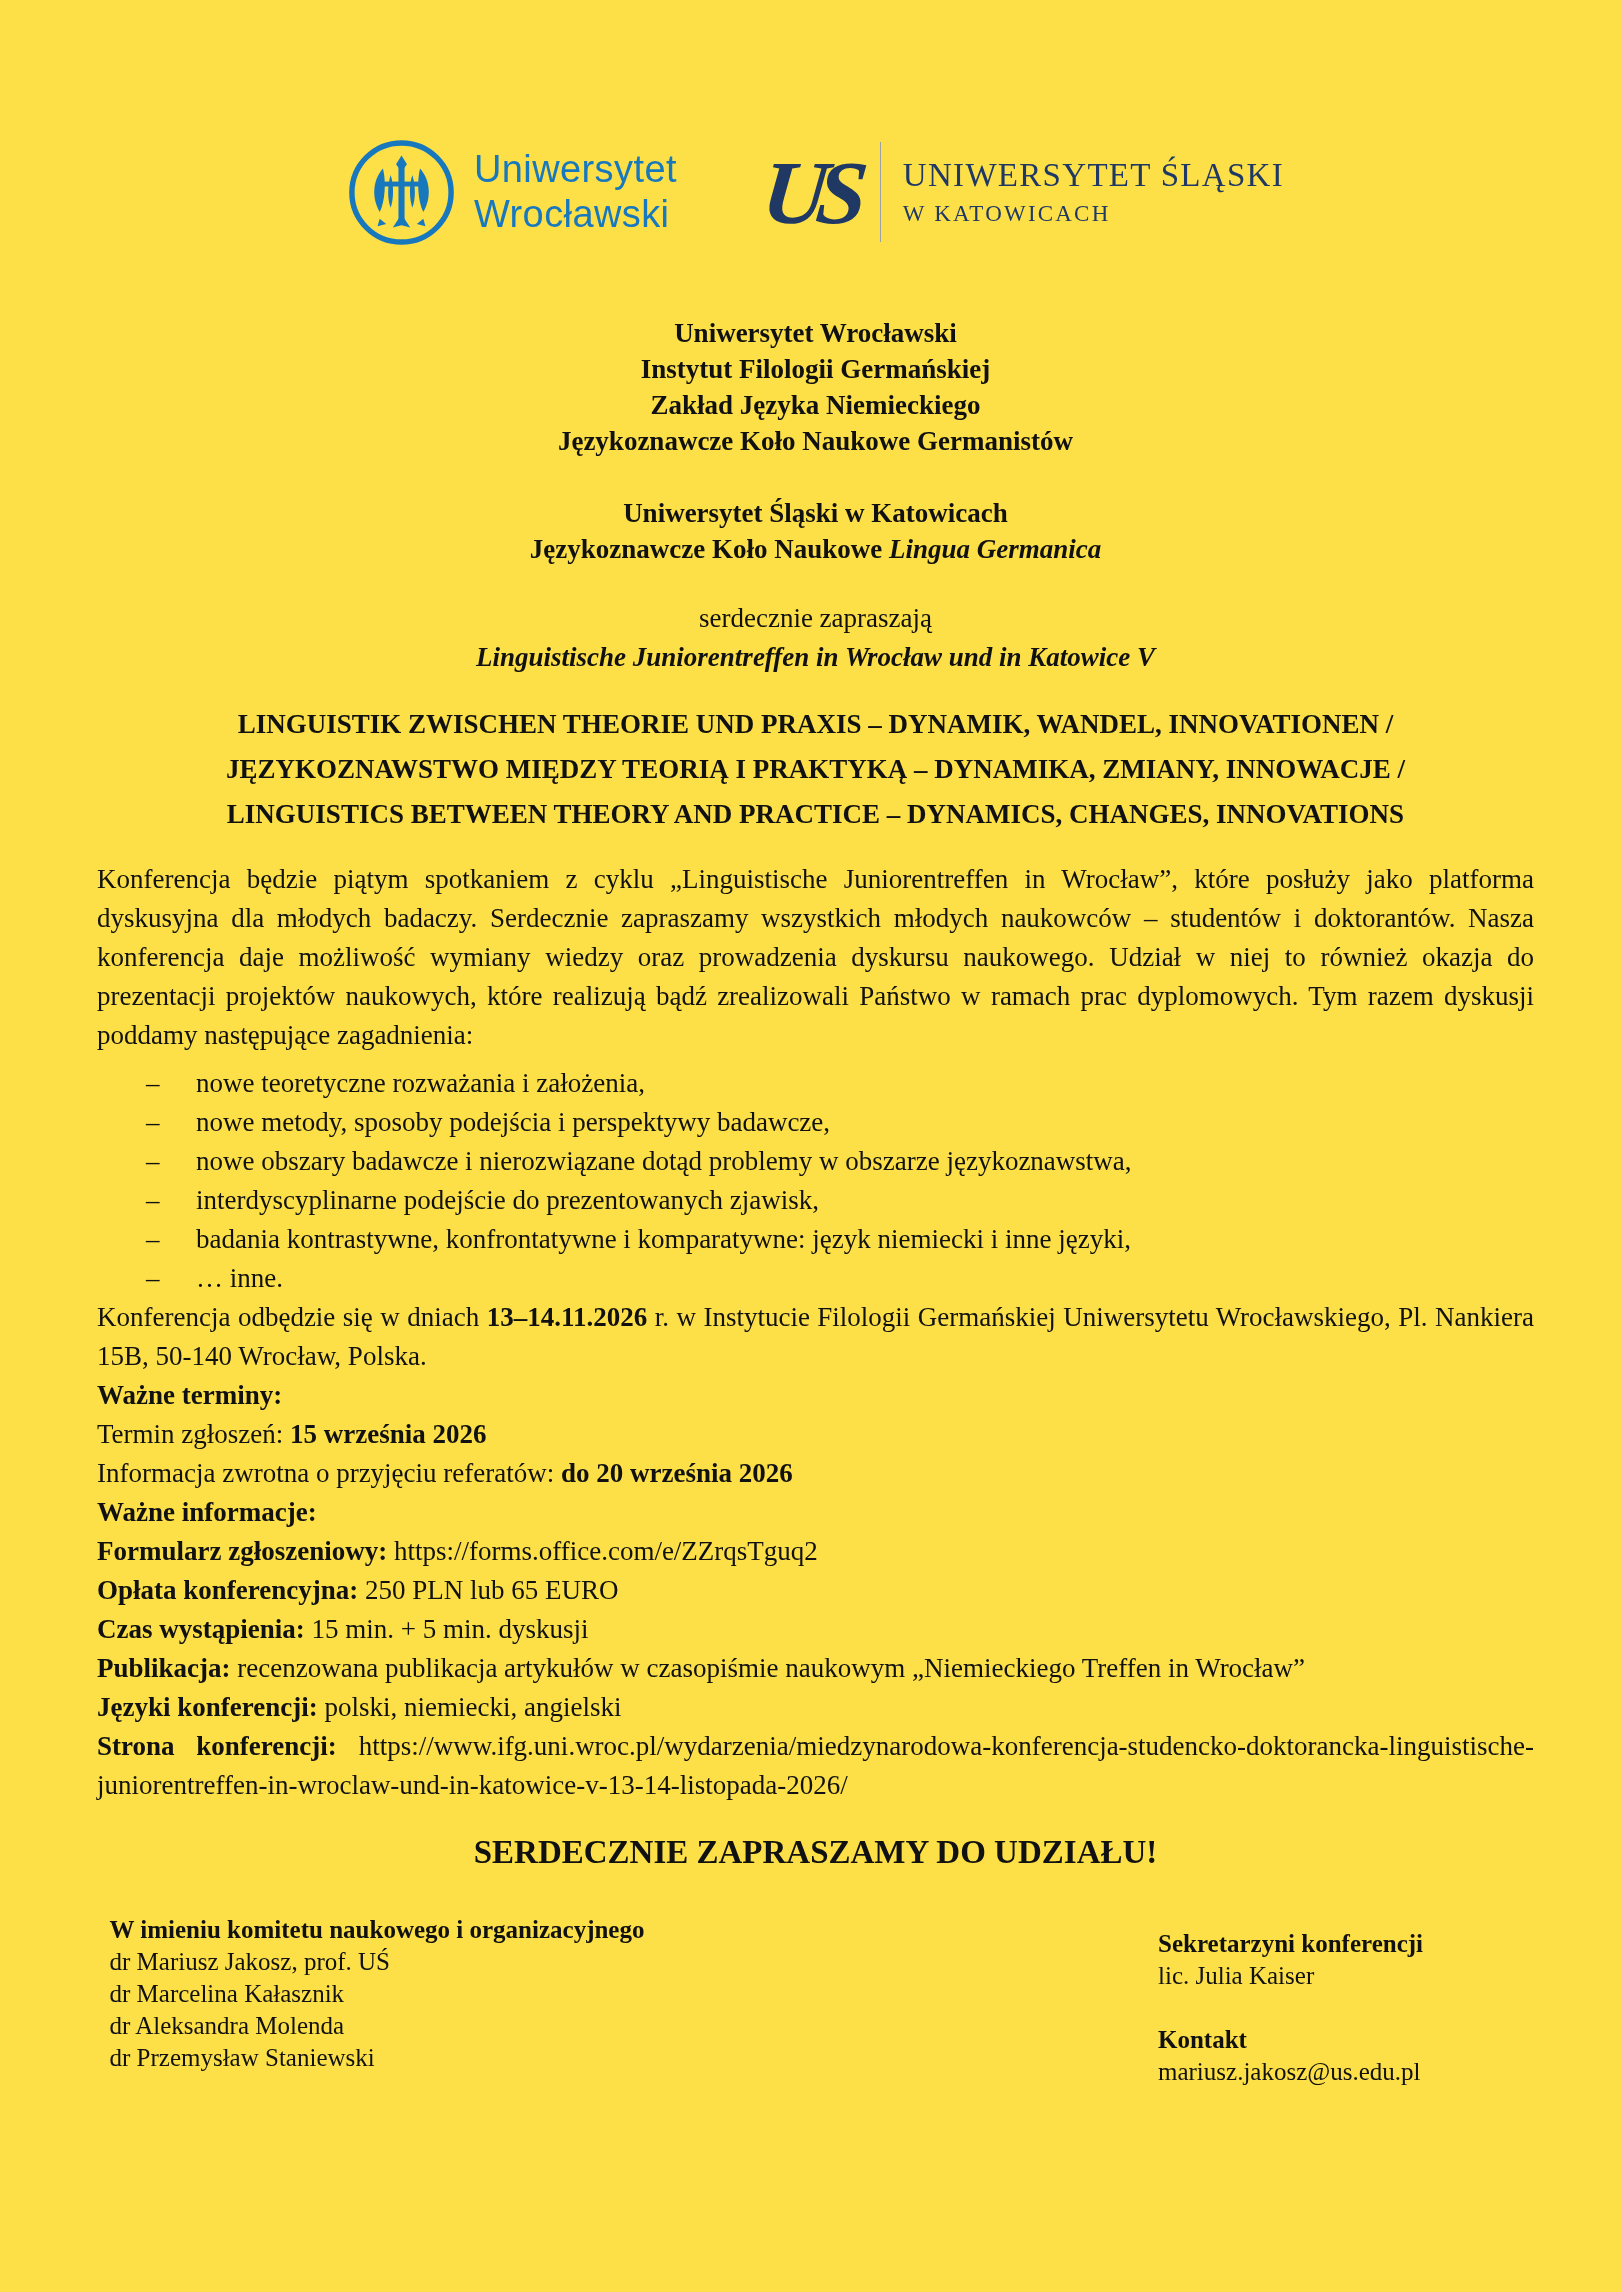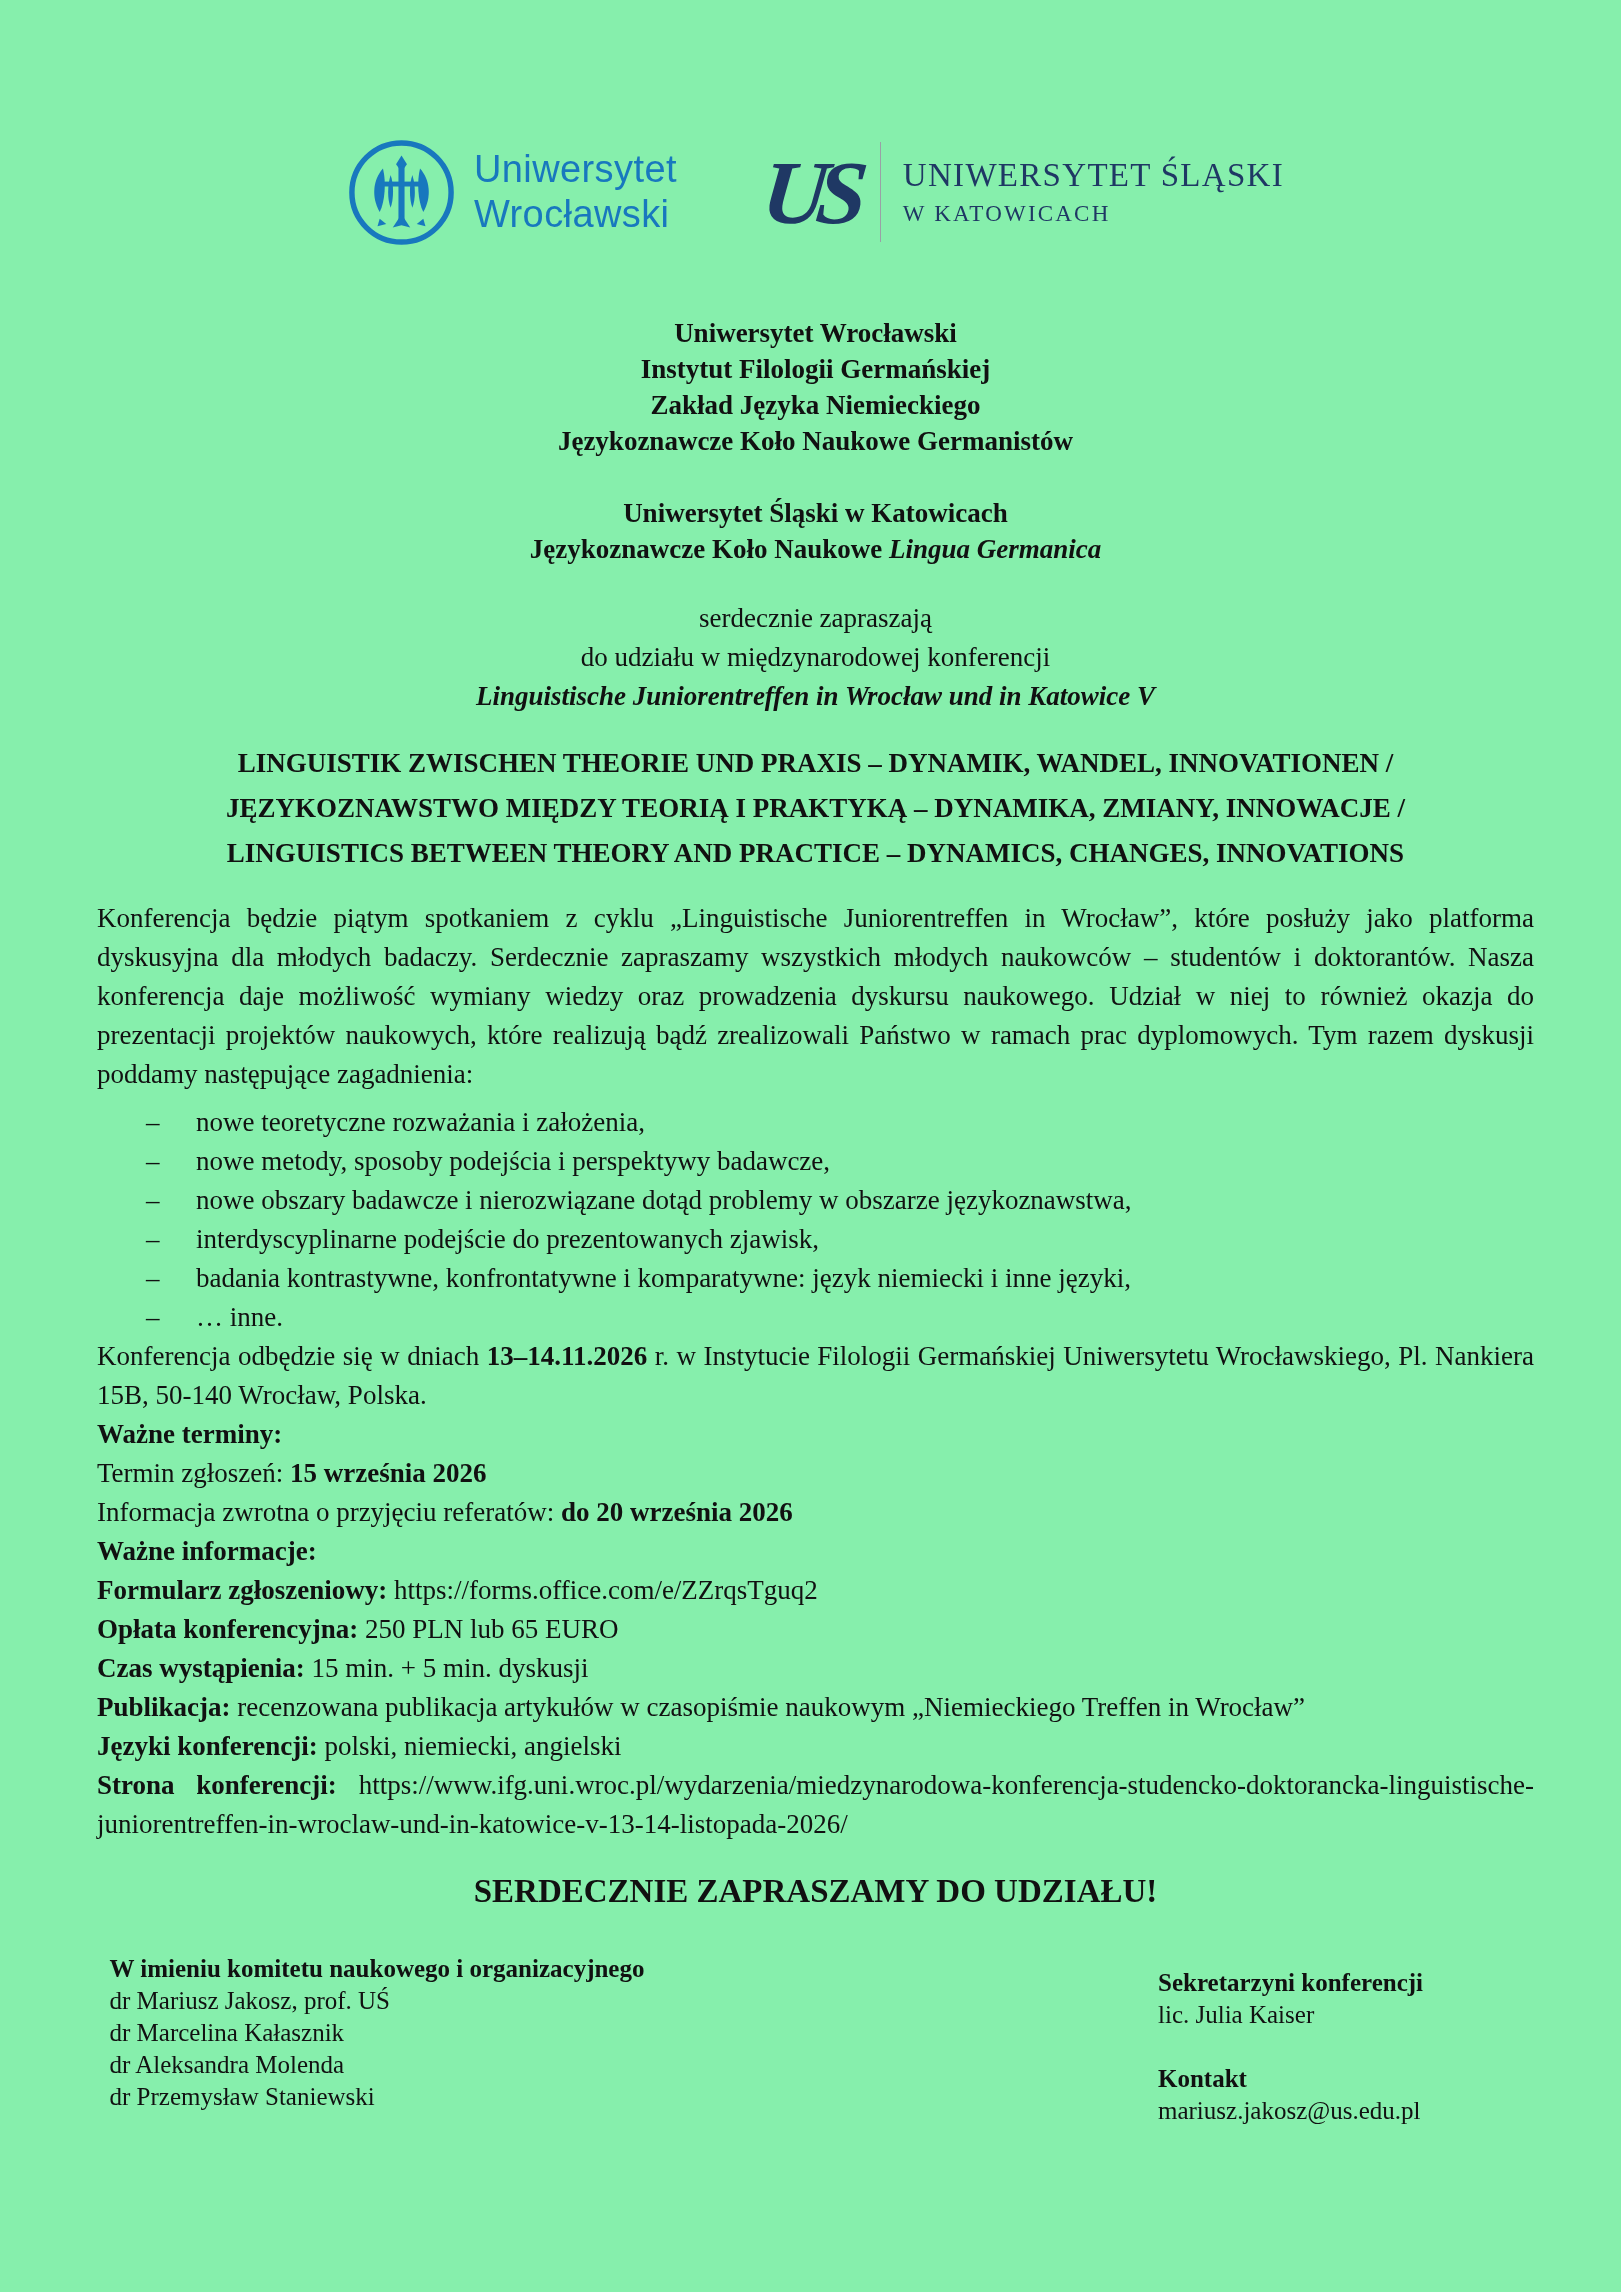--- a/index.html
+++ b/index.html
@@ -1,20 +1,20 @@
 <!DOCTYPE html>
 <html lang="pl" style="font-size:14.3px"><head>
 <meta charset="utf-8">
 <style>
   html,body{margin:0;padding:0;background:#fff;}
   .page{
     position:relative;
     width:1622px;
     height:2293px;
-    background:#86efac;
+    background:#fde047;
     color:#111;
     font-family:"Liberation Serif", serif;
     overflow:hidden;
     box-sizing:border-box;
     padding:125px 88px 0 97px;
   }
   .b{font-weight:bold;}
   .i{font-style:italic;}
 
   
@@ -177,21 +177,20 @@
     <div>Instytut Filologii Germańskiej</div>
     <div>Zakład Języka Niemieckiego</div>
     <div>Językoznawcze Koło Naukowe Germanistów</div>
     <div class="org-spacer"></div>
     <div>Uniwersytet Śląski w Katowicach</div>
     <div><span class="b">Językoznawcze Koło Naukowe </span><span class="b i">Lingua Germanica</span></div>
   </div>
 
   <div class="invite-block">
     <div>serdecznie zapraszają</div>
-    <div>do udziału w międzynarodowej konferencji</div>
     <div class="invite-title">Linguistische Juniorentreffen in Wrocław und in Katowice V</div>
   </div>
 
   <div class="conf-title">
     <div>LINGUISTIK ZWISCHEN THEORIE UND PRAXIS – DYNAMIK, WANDEL, INNOVATIONEN /</div>
     <div>JĘZYKOZNAWSTWO MIĘDZY TEORIĄ I PRAKTYKĄ – DYNAMIKA, ZMIANY, INNOWACJE /</div>
     <div>LINGUISTICS BETWEEN THEORY AND PRACTICE – DYNAMICS, CHANGES, INNOVATIONS</div>
   </div>
 
   <div class="intro">Konferencja będzie piątym spotkaniem z cyklu „Linguistische Juniorentreffen in Wrocław”, które posłuży jako platforma dyskusyjna dla młodych badaczy. Serdecznie zapraszamy wszystkich młodych naukowców – studentów i doktorantów. Nasza konferencja daje możliwość wymiany wiedzy oraz prowadzenia dyskursu naukowego. Udział w niej to również okazja do prezentacji projektów naukowych, które realizują bądź zrealizowali Państwo w ramach prac dyplomowych. Tym razem dyskusji poddamy następujące zagadnienia:</div>

